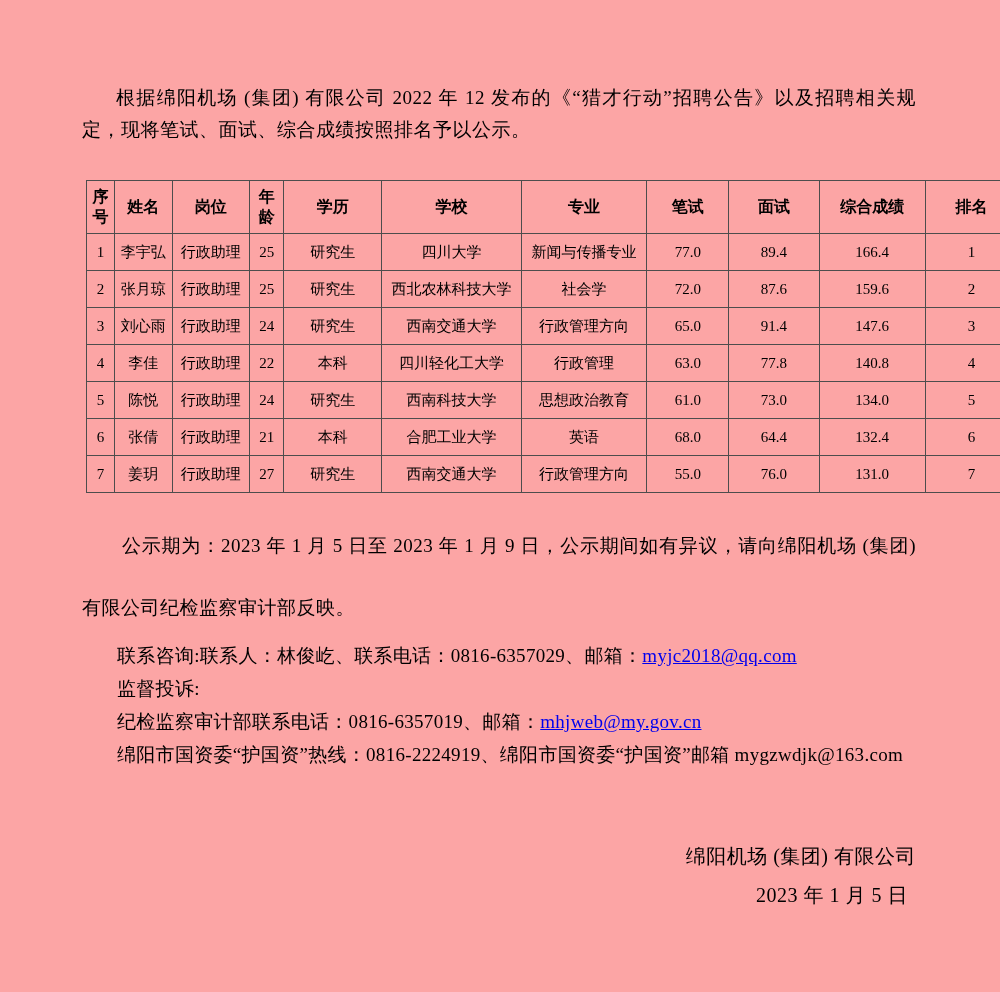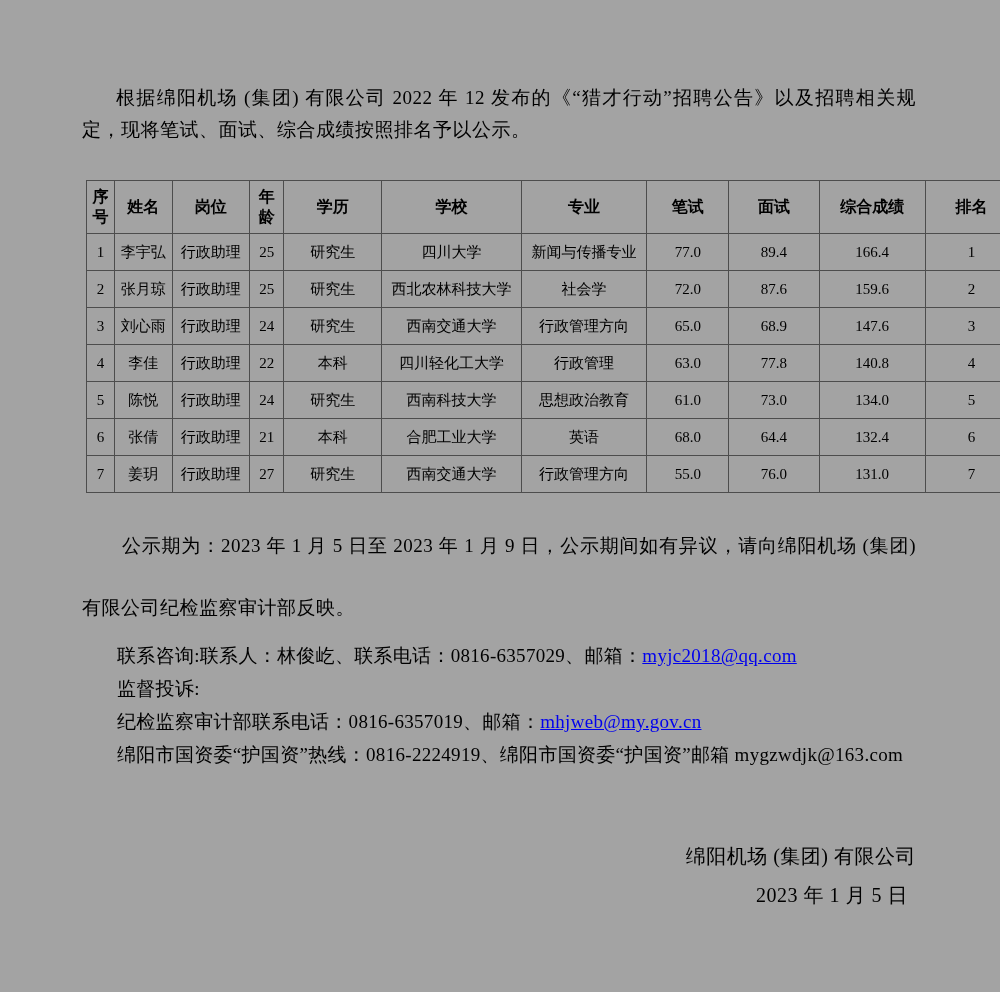--- a/index.html
+++ b/index.html
@@ -6,21 +6,21 @@
   html, body { background: #ffffff; }
   body {
     font-family: "Liberation Serif", "DejaVu Serif", serif;
     color: #000000;
   }
   .page {
     position: relative;
     width: 1000px;
     height: 992px;
     margin: 0 auto;
-    background: #a3a3a3;
+    background: #fca5a5;
     padding: 82px 84px 0 82px;
     overflow: hidden;
   }
   .intro {
     font-size: 19px;
     line-height: 32px;
     text-indent: 34px;
     text-align: justify;
     letter-spacing: 0.5px;
   }
@@ -144,21 +144,21 @@
         </tr>
         <tr>
           <td>3</td>
           <td>刘心雨</td>
           <td>行政助理</td>
           <td>24</td>
           <td>研究生</td>
           <td>西南交通大学</td>
           <td>行政管理方向</td>
           <td>65.0</td>
-          <td>68.9</td>
+          <td>91.4</td>
           <td>147.6</td>
           <td>3</td>
         </tr>
         <tr>
           <td>4</td>
           <td>李佳</td>
           <td>行政助理</td>
           <td>22</td>
           <td>本科</td>
           <td>四川轻化工大学</td>

